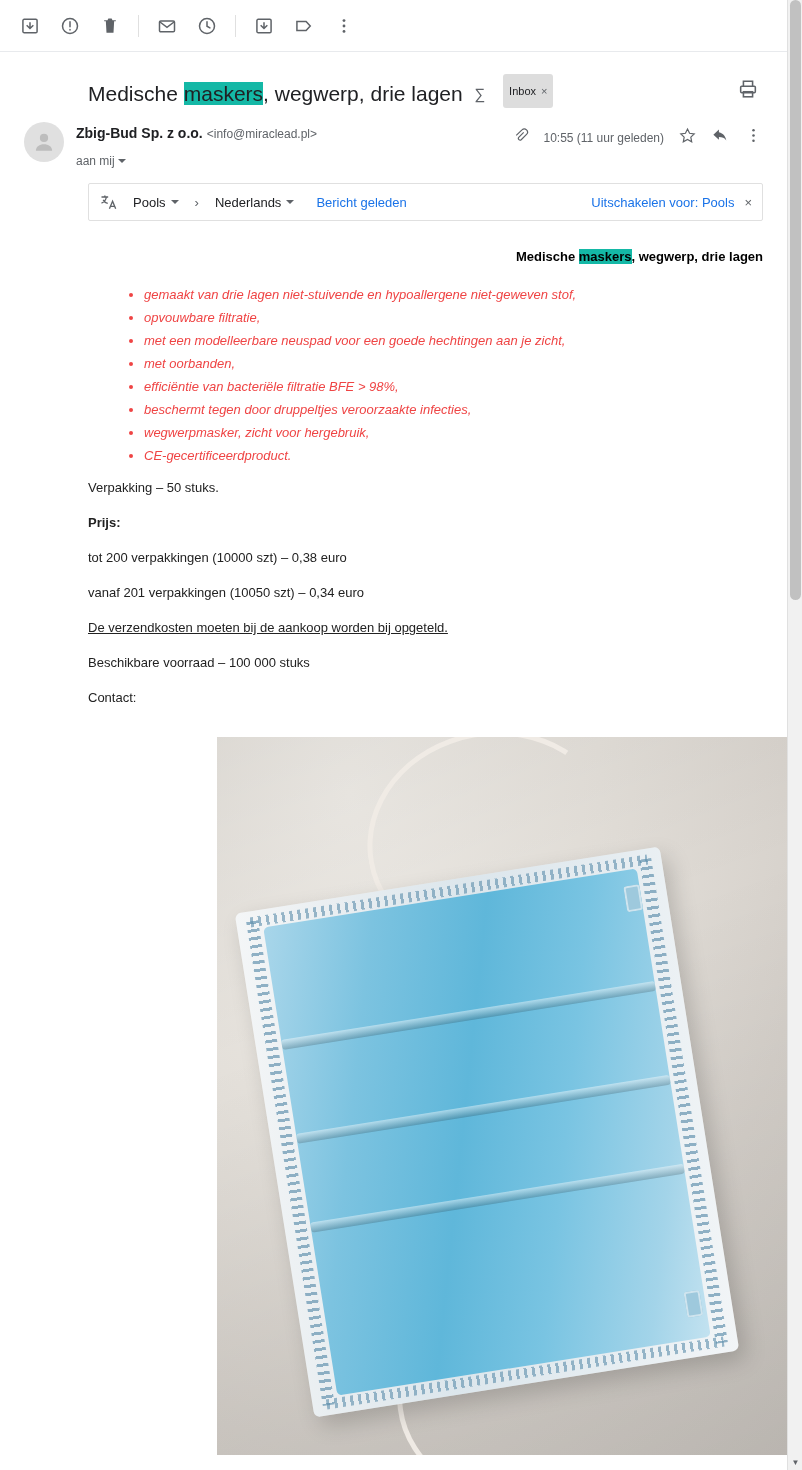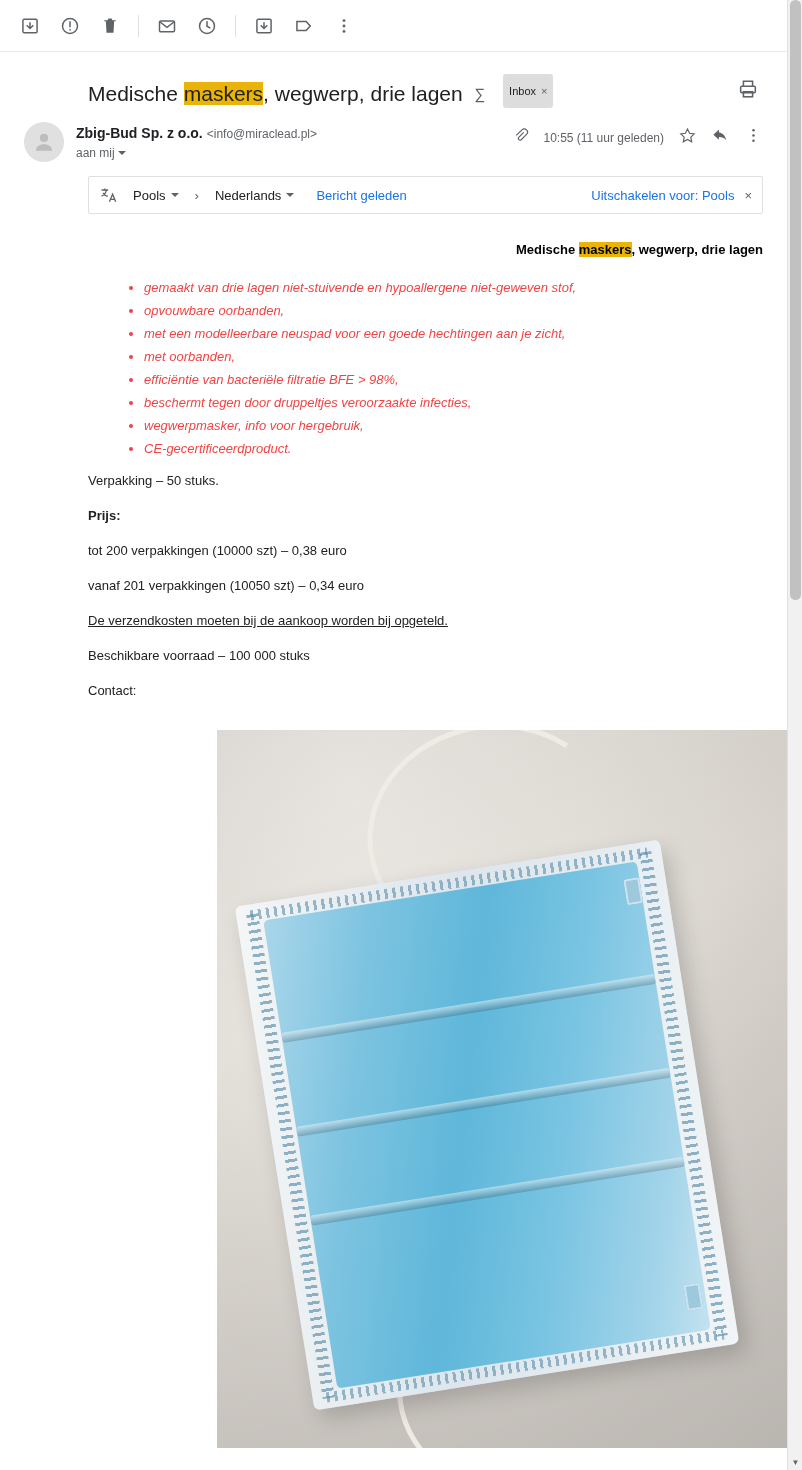--- a/index.html
+++ b/index.html
@@ -41,21 +41,21 @@
     align-items: flex-start;
     padding: 22px 24px 8px 88px;
   }
   .subject {
     font-size: 21px;
     color: #202124;
     font-weight: 400;
     line-height: 28px;
     flex: 1;
   }
-  .hl { background: #eab308; }
+  .hl { background: #14b8a6; }
   .chevron-inline {
     display: inline-block;
     color: #5f6368;
     font-size: 15px;
     margin: 0 4px 0 6px;
     vertical-align: 2px;
   }
   .inbox-chip {
     display: inline-flex;
     align-items: center;
@@ -91,21 +91,21 @@
     color: #9e9e9e;
   }
   .sender-main { flex: 1; padding-top: 2px; }
   .sender-name {
     font-size: 14px; font-weight: bold; color: #202124;
   }
   .sender-email {
     font-size: 12px; color: #5f6368; font-weight: normal; margin-left: 4px;
   }
   .to-line {
-    font-size: 12px; color: #5f6368; margin-top: 4px;
+    font-size: 12px; color: #5f6368; margin-top: 12px;
     display: inline-flex; align-items: center; gap: 3px;
     cursor: pointer;
   }
   .caret-down {
     width: 0; height: 0;
     border-left: 4px solid transparent;
     border-right: 4px solid transparent;
     border-top: 4px solid #5f6368;
     display: inline-block;
   }
@@ -430,26 +430,26 @@
     </span>
   </div>
 
   <div class="body-area">
     <div class="body-title">
       <span>Medische </span><span class="hl">maskers</span><span>, wegwerp, drie lagen</span>
     </div>
 
     <ul class="feat">
       <li>gemaakt van drie lagen niet-stuivende en hypoallergene niet-geweven stof,</li>
-      <li>opvouwbare oorbanden,</li>
+      <li>opvouwbare filtratie,</li>
       <li>met een modelleerbare neuspad voor een goede hechtingen aan je zicht,</li>
       <li>met oorbanden,</li>
       <li>efficiëntie van bacteriële filtratie BFE &gt; 98%,</li>
       <li>beschermt tegen door druppeltjes veroorzaakte infecties,</li>
-      <li>wegwerpmasker, info voor hergebruik,</li>
+      <li>wegwerpmasker, zicht voor hergebruik,</li>
       <li>CE-gecertificeerdproduct.</li>
     </ul>
 
     <p class="para">Verpakking – 50 stuks.</p>
     <p class="para bold">Prijs:</p>
     <p class="para">tot 200 verpakkingen (10000 szt) – 0,38 euro</p>
     <p class="para">vanaf 201 verpakkingen (10050 szt) – 0,34 euro</p>
     <p class="para uline">De verzendkosten moeten bij de aankoop worden bij opgeteld.</p>
     <p class="para">Beschikbare voorraad – 100 000 stuks</p>
     <p class="para">Contact:</p>

